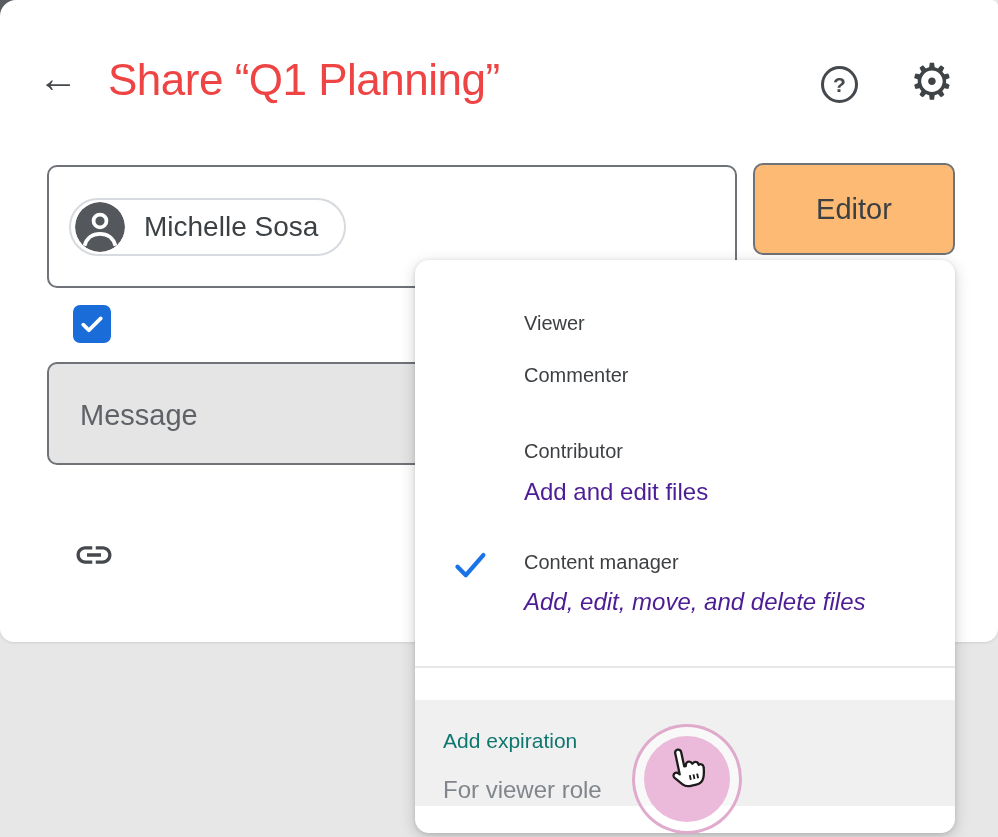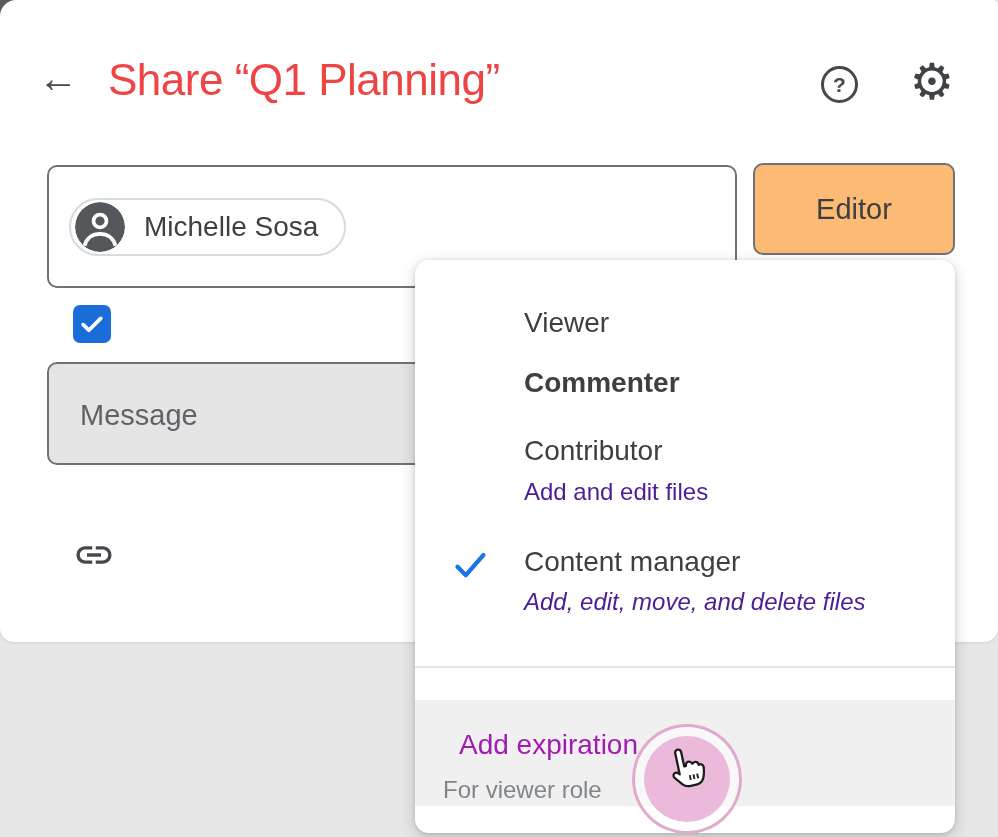--- a/index.html
+++ b/index.html
@@ -82,37 +82,37 @@
     position:absolute; left:31px; top:35px; font-size:29px; color:#5f6368;
   }
   .link-btn { position:absolute; left:73px; top:534px; width:42px; height:42px; cursor:pointer; }
   
   .menu {
     position:absolute; left:415px; top:260px; width:540px; height:573px;
     background:#fff; border-radius:14px; overflow:hidden; z-index:5;
     box-shadow:0 4px 16px rgba(0,0,0,.18), 0 1px 4px rgba(0,0,0,.12);
   }
   .menu-item-label {
-    position:absolute; left:109px; font-size:28px; line-height:30px; color:#3c4043;
+    position:absolute; left:109px; font-size:20px; line-height:30px; color:#3c4043;
     white-space:nowrap;
   }
   .menu-item-sub {
     position:absolute; left:109px; font-size:24px; line-height:26px; color:#4c1d95;
     white-space:nowrap;
   }
   .menu-check { position:absolute; left:35px; top:286px; width:40px; height:40px; }
   .menu-divider {
     position:absolute; left:0; top:406px; width:100%; height:2px; background:#e6e7e8;
   }
   .menu-footer {
     position:absolute; left:0; top:440px; width:100%; height:106px;
     background:#f0f0f1; cursor:pointer;
   }
   .footer-label {
-    position:absolute; left:44px; top:29px; font-size:28px; color:#a21caf; white-space:nowrap;
+    position:absolute; left:28px; top:29px; font-size:21px; color:#0f766e; white-space:nowrap;
   }
   .footer-sub {
     position:absolute; left:28px; top:76px; font-size:24px; color:#80868b; white-space:nowrap;
   }
   
   .click-ring {
     position:absolute; left:632px; top:724px; width:110px; height:110px;
     border:3px solid rgba(219,156,196,.85); border-radius:50%;
     background:rgba(255,255,255,.55); z-index:6;
   }
@@ -177,21 +177,21 @@
     </svg>
   </div>
 </div>
 
 <div class="menu">
 
   <div class="row-hit" style="top:33px;"></div>
   <div class="menu-item-label" style="top:48px;">Viewer</div>
 
   <div class="row-hit" style="top:97px;"></div>
-  <div class="menu-item-label" style="top:108px;font-weight:bold;">Commenter</div>
+  <div class="menu-item-label" style="top:100px;">Commenter</div>
 
   <div class="row-hit" style="top:161px; height:90px;"></div>
   <div class="menu-item-label" style="top:176px;">Contributor</div>
   <div class="menu-item-sub" style="top:219px;">Add and edit files</div>
 
   <div class="row-hit" style="top:272px; height:90px;"></div>
   <svg class="menu-check" viewBox="0 0 24 24">
     <path d="M4.5 12.5l5 5L20 5.5" stroke="#1a73e8" stroke-width="2.6" fill="none" stroke-linecap="round" stroke-linejoin="round"></path>
   </svg>
   <div class="menu-item-label" style="top:287px;">Content manager</div>

